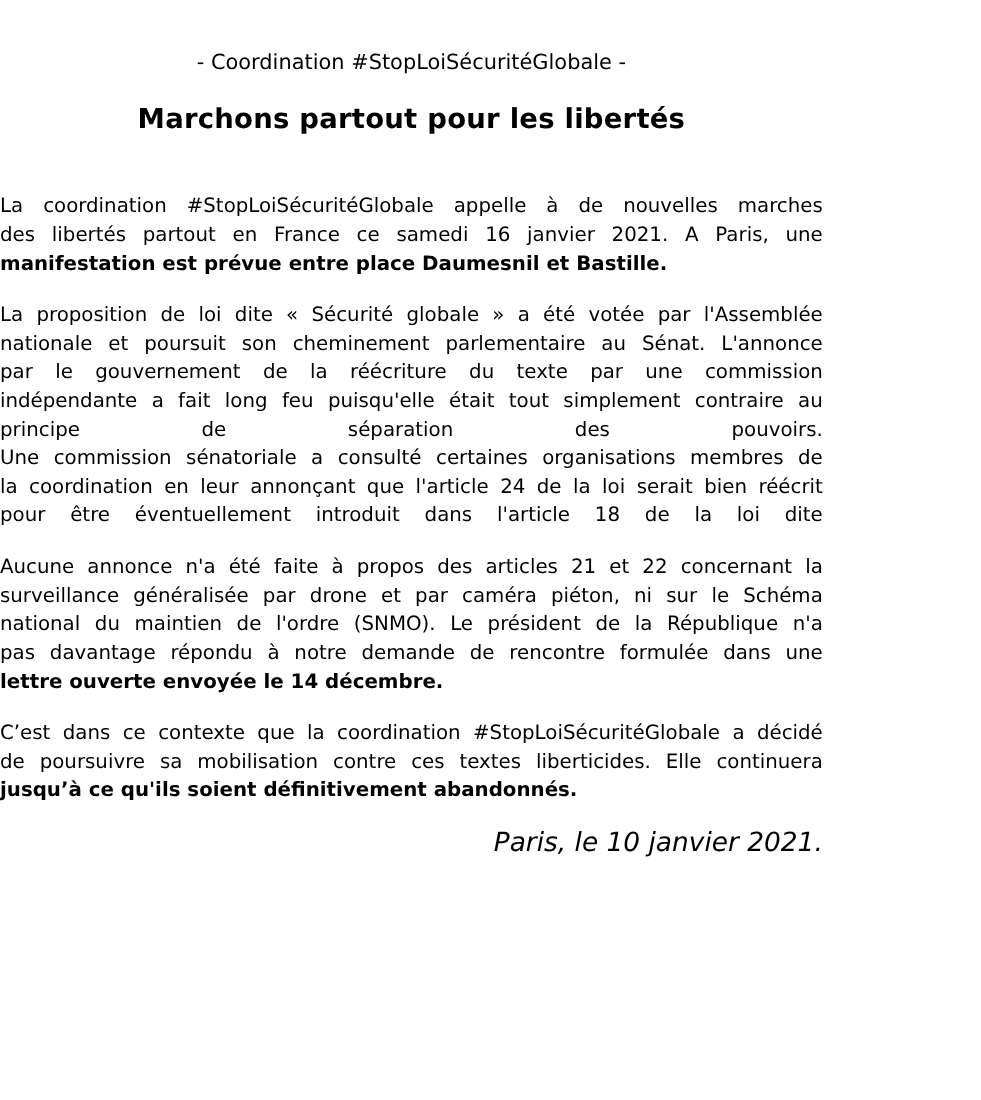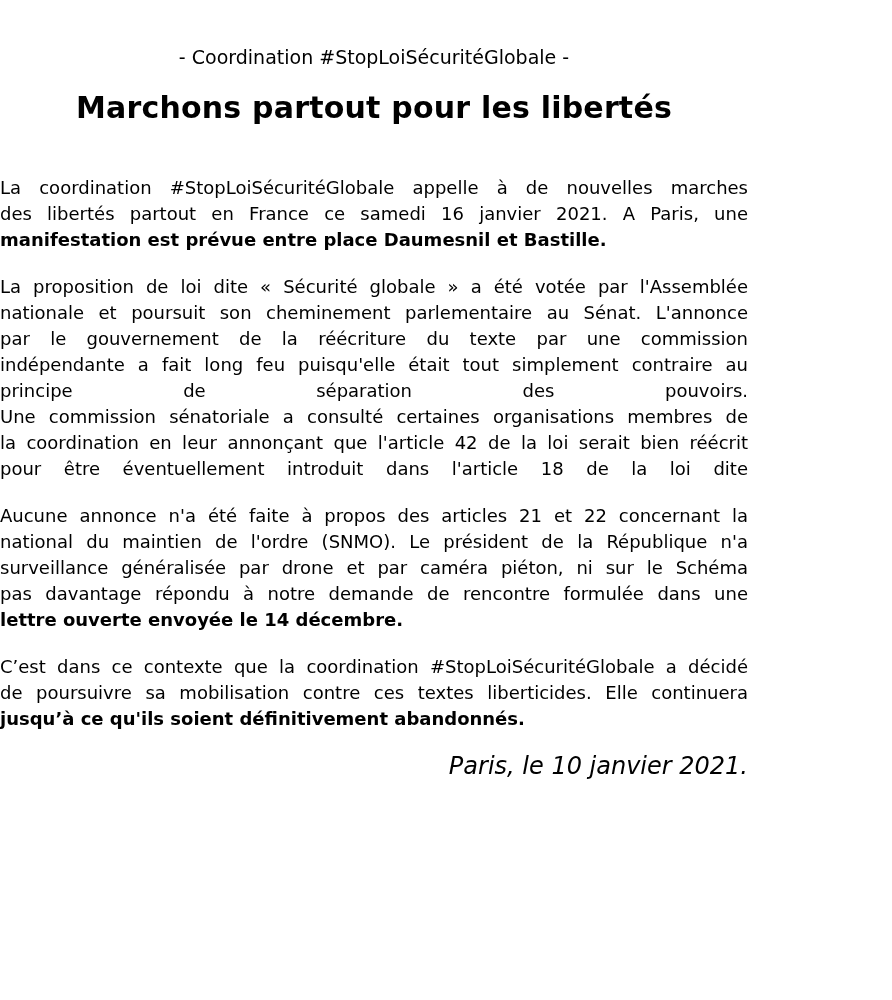--- a/index.html
+++ b/index.html
@@ -23,21 +23,21 @@
     margin-top: 45px;
     text-align: center;
     font-size: 19px;
     line-height: 24px;
     white-space: nowrap;
   }
   .doc-title {
     margin-top: 19px;
     text-align: center;
     font-weight: bold;
-    font-size: 30px;
+    font-size: 25px;
     line-height: 39px;
     letter-spacing: 0.2px;
   }
   .doc-title .title-line {
     white-space: nowrap;
   }
   .paragraphs {
     margin-top: 48px;
   }
   .para {
@@ -81,27 +81,27 @@
           <div class="line">des libertés partout en France ce samedi 16 janvier 2021. A Paris, une</div>
           <div class="line final">manifestation est prévue entre place Daumesnil et Bastille.</div>
         </div>
         <div class="para">
           <div class="line">La proposition de loi dite « Sécurité globale » a été votée par l'Assemblée</div>
           <div class="line">nationale et poursuit son cheminement parlementaire au Sénat. L'annonce</div>
           <div class="line">par le gouvernement de la réécriture du texte par une commission</div>
           <div class="line">indépendante a fait long feu puisqu'elle était tout simplement contraire au</div>
           <div class="line">principe de séparation des pouvoirs.</div>
           <div class="line">Une commission sénatoriale a consulté certaines organisations membres de</div>
-          <div class="line">la coordination en leur annonçant que l'article 42 de la loi serait bien réécrit</div>
+          <div class="line">la coordination en leur annonçant que l'article 24 de la loi serait bien réécrit</div>
           <div class="line">pour être éventuellement introduit dans l'article 18 de la loi dite</div>
         </div>
         <div class="para">
           <div class="line">Aucune annonce n'a été faite à propos des articles 21 et 22 concernant la</div>
+          <div class="line">surveillance généralisée par drone et par caméra piéton, ni sur le Schéma</div>
           <div class="line">national du maintien de l'ordre (SNMO). Le président de la République n'a</div>
-          <div class="line">surveillance généralisée par drone et par caméra piéton, ni sur le Schéma</div>
           <div class="line">pas davantage répondu à notre demande de rencontre formulée dans une</div>
           <div class="line final">lettre ouverte envoyée le 14 décembre.</div>
         </div>
         <div class="para">
           <div class="line">C’est dans ce contexte que la coordination #StopLoiSécuritéGlobale a décidé</div>
           <div class="line">de poursuivre sa mobilisation contre ces textes liberticides. Elle continuera</div>
           <div class="line final">jusqu’à ce qu'ils soient définitivement abandonnés.</div>
         </div>
       </div>
 

